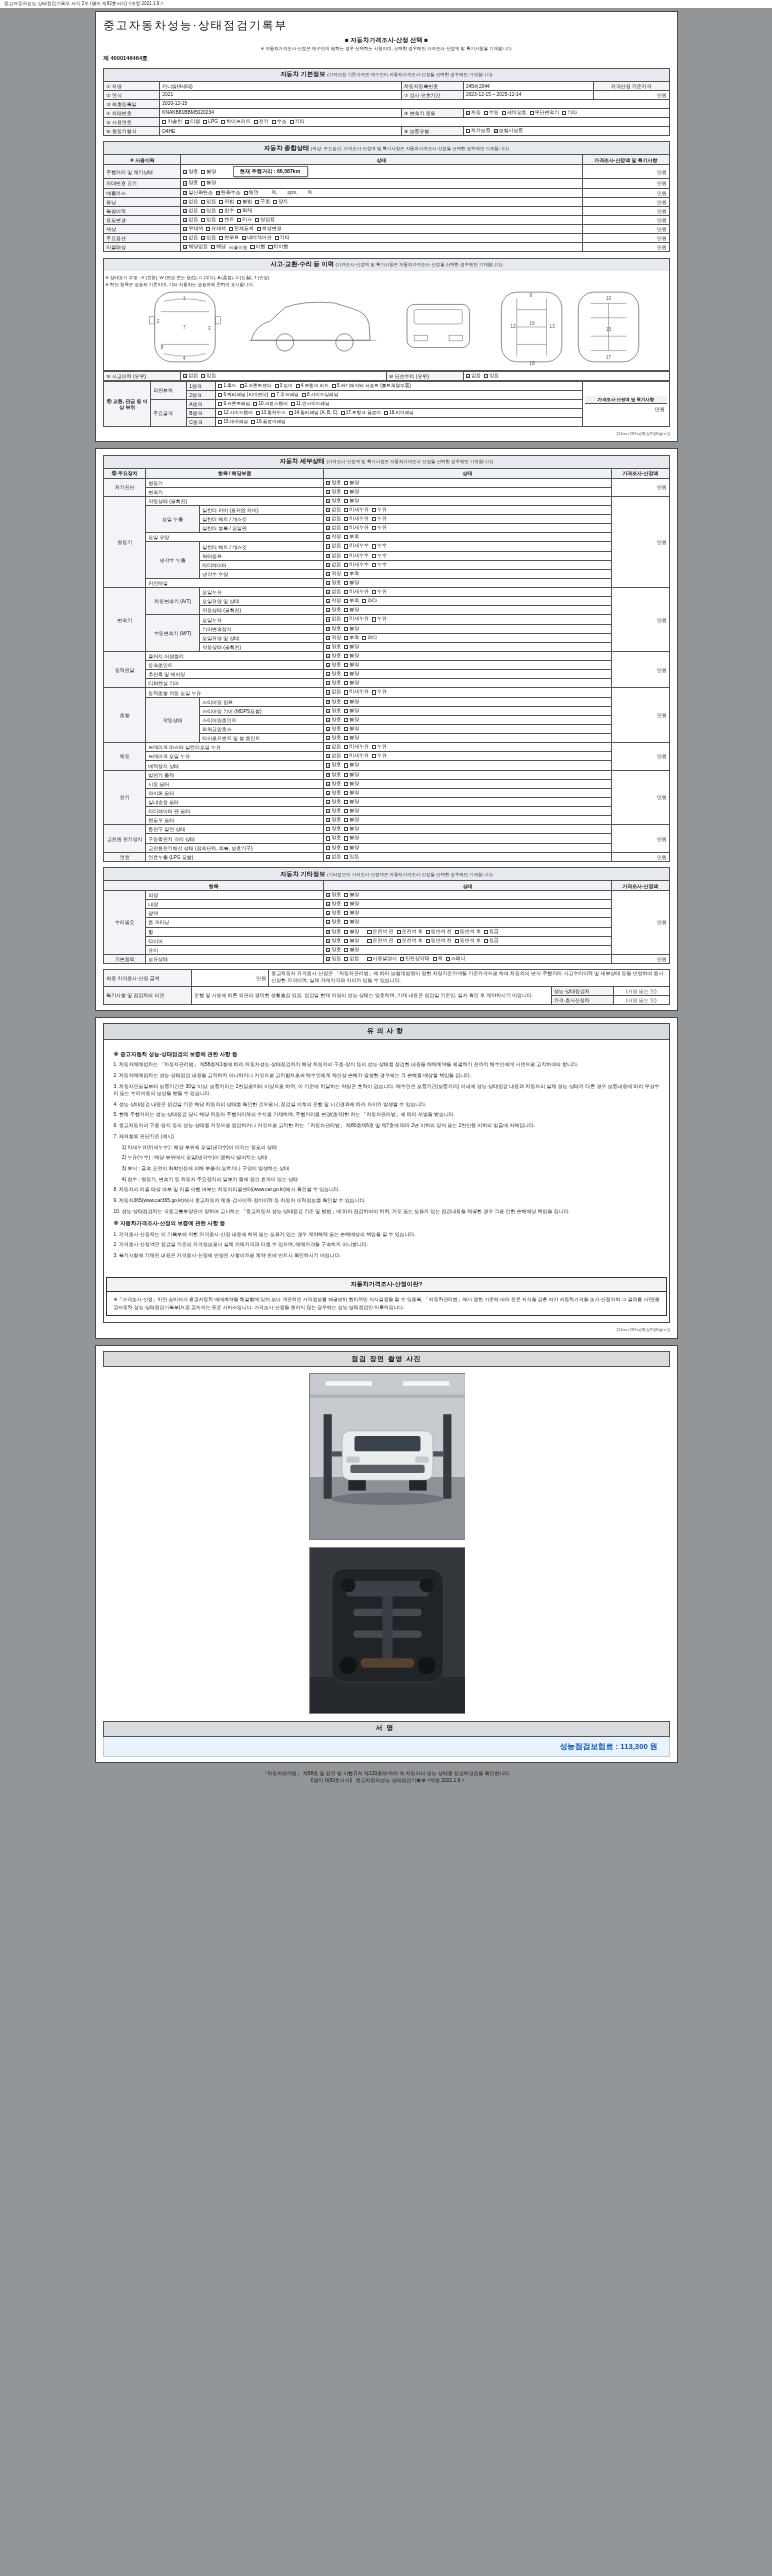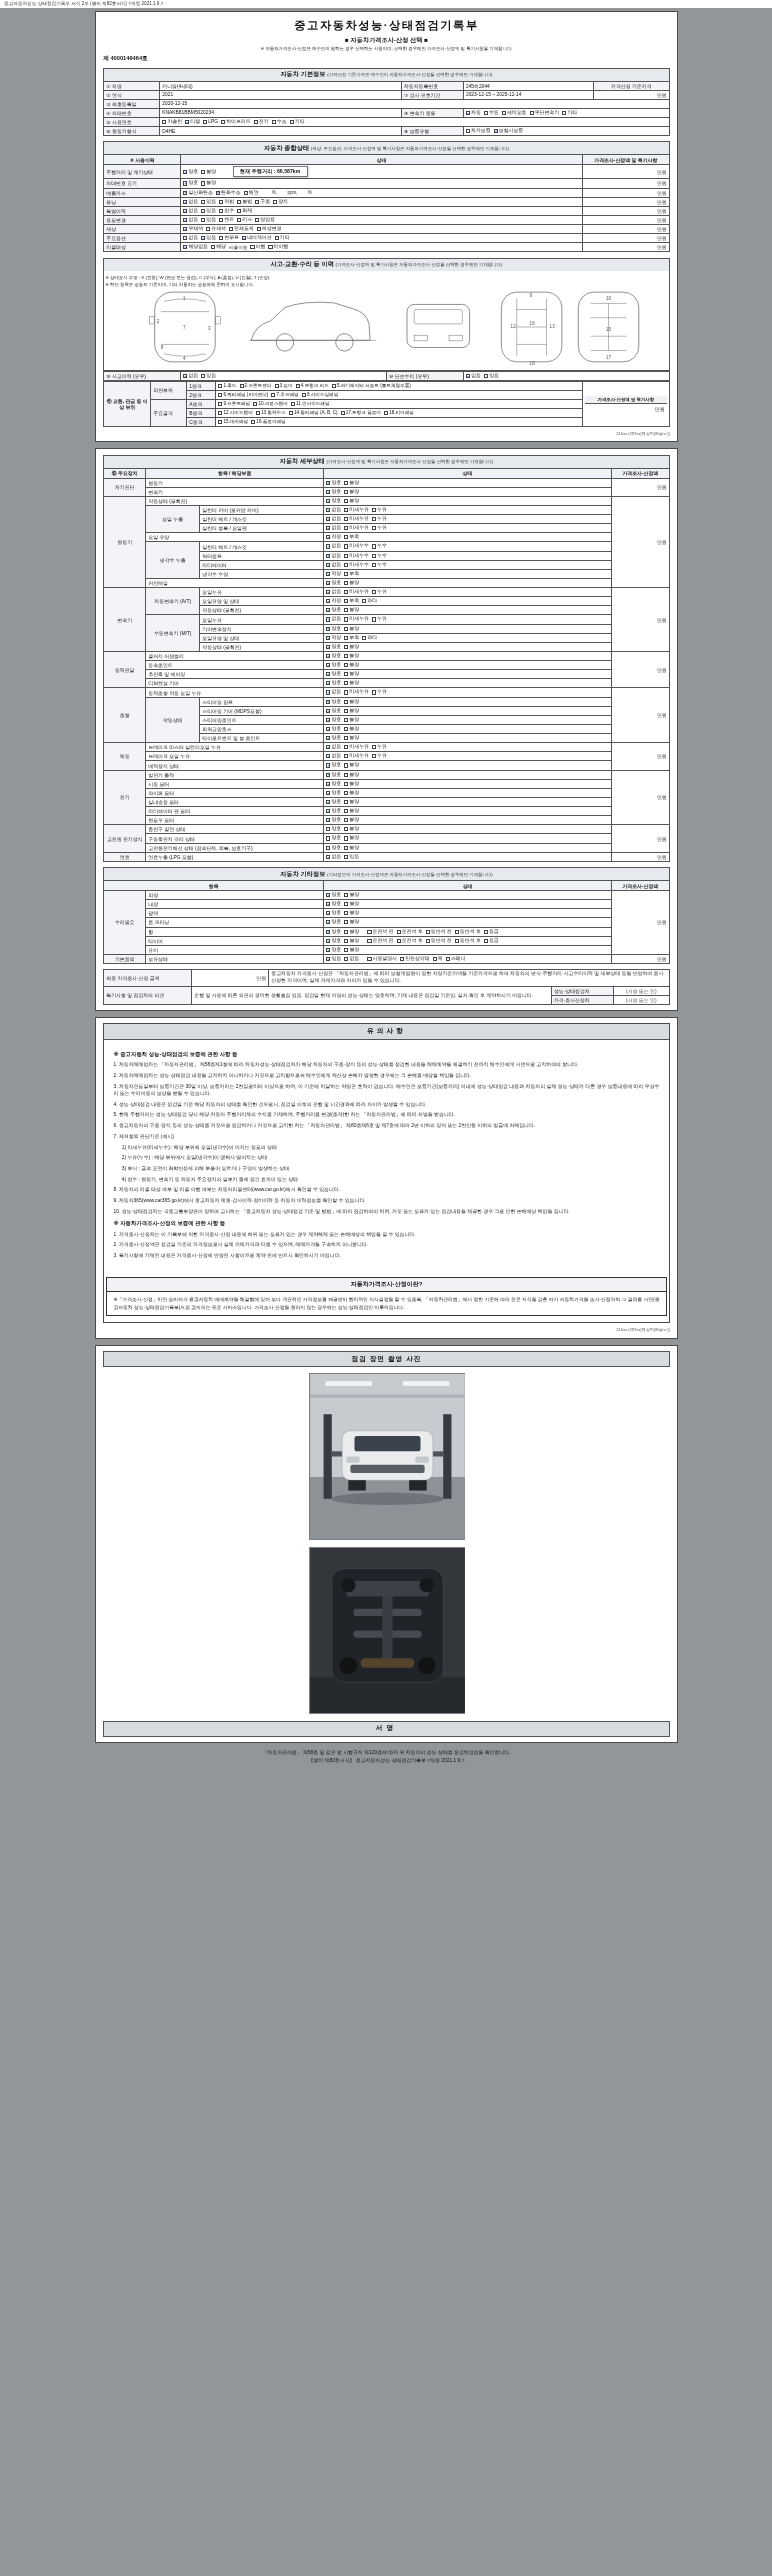--- a/index.html
+++ b/index.html
@@ -1,20 +1,20 @@
 <!DOCTYPE html>
 <html style="font-size:8.2px"><head>
 <meta charset="utf-8">
 <style>
 *{margin:0;padding:0;box-sizing:border-box}
 html,body{margin:0;padding:0}
 body{width:773px;height:2576px;background:#939699;font-family:"Liberation Sans","DejaVu Sans",sans-serif;color:#111;overflow:hidden}
 .topstrip{background:#fff;height:8.2px;font-size:4.6px;color:#333;padding:1px 4.1px;white-space:nowrap}
 .page{width:583px;margin:3.1px auto 6.2px;background:#fff;border:0.5px solid #4a4a4a;padding:5.2px 7.2px;position:relative}
-.title{text-align:center;font-size:11.3px;font-weight:bold;letter-spacing:1.5px;margin-top:1px}
+.title{text-align:left;font-size:11.3px;font-weight:normal;letter-spacing:1.5px;margin-top:1px}
 .subtitle{text-align:center;font-size:6.2px;font-weight:bold;margin-top:2.1px}
 .subnote{text-align:center;font-size:4.4px;color:#222;margin-top:1px}
 .docno{font-size:5.7px;font-weight:bold;margin:4.1px 0 1.5px}
 .secbar{background:#e6eaef;border:0.5px solid #555;border-bottom:none;text-align:center;font-size:6.2px;font-weight:bold;padding:1.5px 0;margin-top:5.2px}
 .secbar .note{font-weight:normal;font-size:4.4px;color:#333}
 table.tbl{width:100%;border-collapse:collapse;table-layout:fixed}
 .tbl td,.tbl th{border:0.5px solid #555;font-size:4.9px;padding:1px 2.1px;vertical-align:middle;word-break:break-all}
 .tbl th{background:#eef1f5;font-weight:bold;text-align:center;padding:1.5px 1px}
 .lab,.dev,.sub,.glab,.rank,.vert{background:#f2f4f7}
 .lab{font-weight:normal}
@@ -1250,19 +1250,20 @@
       <rect x="140" y="94" width="20" height="120" fill="#383e44"></rect>
       <circle cx="74" cy="228" r="17" fill="#111315"></circle>
       <circle cx="226" cy="228" r="17" fill="#111315"></circle>
       <circle cx="74" cy="72" r="14" fill="#15181b"></circle>
       <circle cx="226" cy="72" r="14" fill="#15181b"></circle>
       <rect x="98" y="214" width="104" height="18" rx="8" fill="#54442e"></rect>
     </svg>
   </div>
 
   <div class="signbar">서명</div>
+  <div class="insurance">성능점검보험료 : 113,300 원</div>
 </div>
 
 <div class="footer-note">
   <div>「자동차관리법」 제58조 및 같은 법 시행규칙 제120조에 따라 위 자동차의 성능·상태를 점검하였음을 확인합니다.</div>
   <div>【별지 제82호서식】 중고자동차성능·상태점검기록부 &lt;개정 2021.1.9.&gt;</div>
 </div>
 
 
 </body></html>

